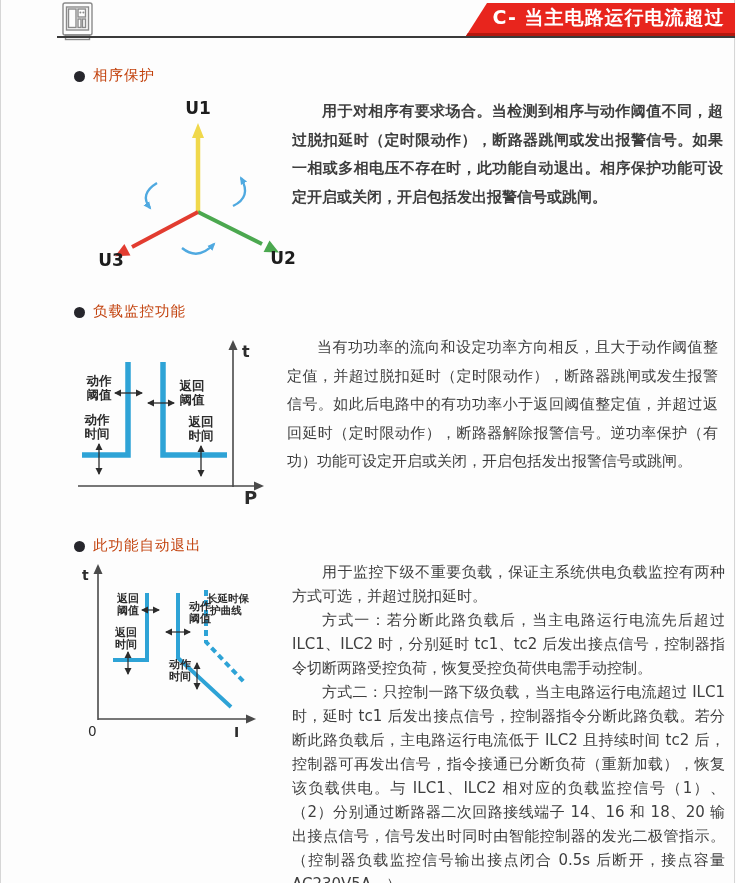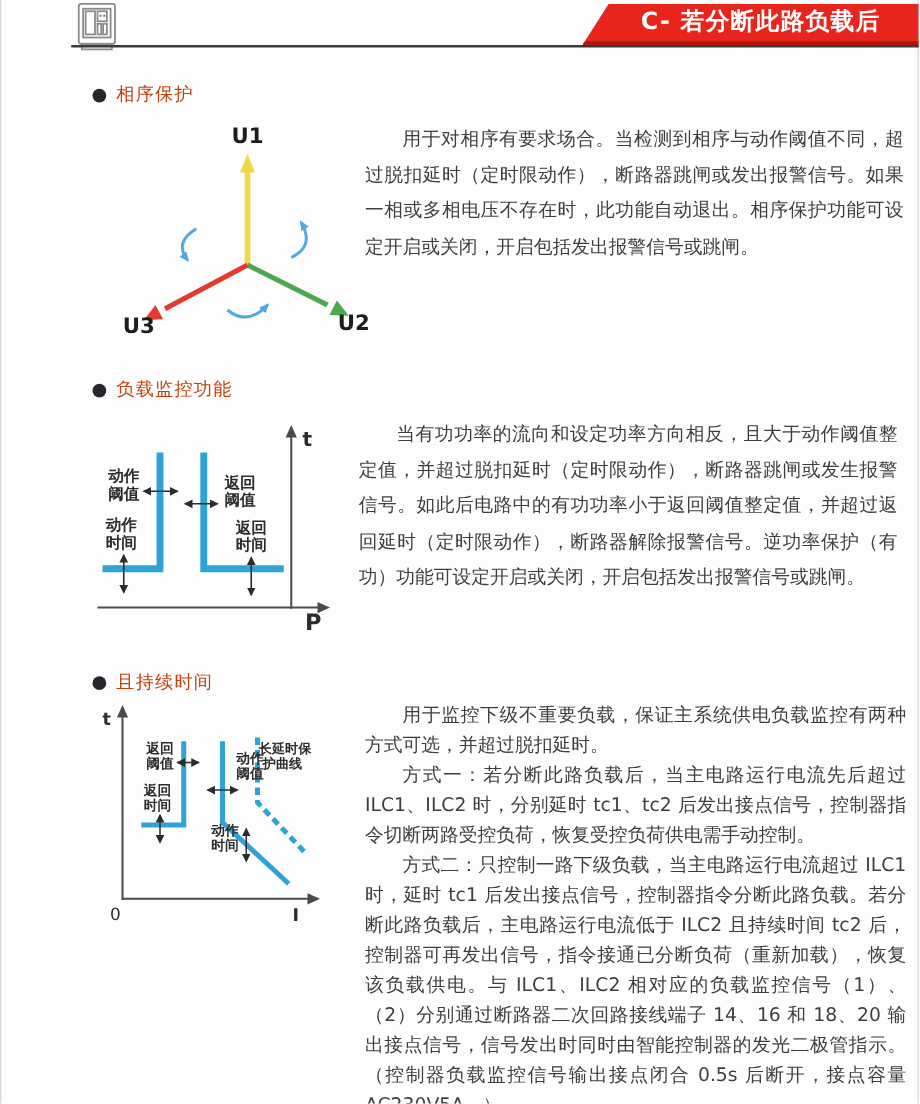--- a/index.html
+++ b/index.html
@@ -42,21 +42,21 @@
       <rect x="18" y="8" width="7.5" height="8"></rect>
       <circle cx="20.4" cy="11.5" r="1" fill="#8a8a8a" stroke="none"></circle>
       <circle cx="23.4" cy="11.5" r="1" fill="#8a8a8a" stroke="none"></circle>
       <rect x="18" y="18" width="3" height="8.5"></rect>
       <rect x="22.5" y="18" width="3" height="8.5"></rect>
       <rect x="5.5" y="34" width="24" height="4.5"></rect>
     </svg>
   </div>
   <div class="hdr-line"></div>
   <div class="banner">
-    <span>C- 若分断此路负载后</span>
+    <span>C- 当主电路运行电流超过</span>
   </div>
 
   <div class="bullet" style="left:74px;top:71px;"></div>
   <div class="sec-title" style="left:93px;top:66px;">相序保护</div>
 
   <div class="fig" style="left:94px;top:96px;">
     <svg width="205" height="175" viewBox="0 0 205 175">
       <defs>
         <marker id="arrB" markerWidth="9" markerHeight="9" refX="6" refY="4" orient="auto" markerUnits="userSpaceOnUse">
           <path d="M0,0.5 L8,4 L0,7.5 Z" fill="#4fa9e0"></path>
@@ -78,21 +78,21 @@
         <path d="M0,-9 L-6.5,5 L6.5,5 Z" fill="#e23c30"></path>
       </g>
       <text x="17" y="170" text-anchor="middle" font-size="17" font-weight="bold" fill="#1d1d1d">U3</text>
 
       <path d="M 63 87 Q 45 98 56 112" fill="none" stroke="#4fa9e0" stroke-width="2.4" marker-end="url(#arrB)"></path>
       <path d="M 139 110 Q 158 101 147 82" fill="none" stroke="#4fa9e0" stroke-width="2.4" marker-end="url(#arrB)"></path>
       <path d="M 88 152 Q 104 165 120 148" fill="none" stroke="#4fa9e0" stroke-width="2.4" marker-end="url(#arrB)"></path>
     </svg>
   </div>
 
-  <div class="body-text" style="left:292px;top:97px;">
+  <div class="body-text" style="left:292px;top:97px;font-weight:bold;">
     <p>用于对相序有要求场合。当检测到相序与动作阈值不同，超过脱扣延时（定时限动作），断路器跳闸或发出报警信号。如果一相或多相电压不存在时，此功能自动退出。相序保护功能可设定开启或关闭，开启包括发出报警信号或跳闸。</p>
   </div>
 
   <div class="bullet" style="left:74px;top:307px;"></div>
   <div class="sec-title" style="left:93px;top:302px;">负载监控功能</div>
 
   <div class="fig" style="left:72px;top:336px;">
     <svg width="196" height="172" viewBox="0 0 196 172">
       <defs>
         <marker id="mk2" markerWidth="9" markerHeight="9" refX="6" refY="4" orient="auto-start-reverse" markerUnits="userSpaceOnUse">
@@ -123,21 +123,21 @@
       <text x="129" y="104" text-anchor="middle" font-size="12.5" font-weight="bold" fill="#2c2c2c">时间</text>
       <line x1="129" y1="110" x2="129" y2="140" stroke="#2c2c2c" stroke-width="1.3" marker-start="url(#mk2)" marker-end="url(#mk2)"></line>
     </svg>
   </div>
 
   <div class="body-text" style="left:287px;top:333px;">
     <p>当有功功率的流向和设定功率方向相反，且大于动作阈值整定值，并超过脱扣延时（定时限动作），断路器跳闸或发生报警信号。如此后电路中的有功功率小于返回阈值整定值，并超过返回延时（定时限动作），断路器解除报警信号。逆功率保护（有功）功能可设定开启或关闭，开启包括发出报警信号或跳闸。</p>
   </div>
 
   <div class="bullet" style="left:74px;top:541px;"></div>
-  <div class="sec-title" style="left:93px;top:536px;">且持续时间</div>
+  <div class="sec-title" style="left:93px;top:536px;">此功能自动退出</div>
 
   <div class="fig" style="left:76px;top:560px;">
     <svg width="192" height="182" viewBox="0 0 192 182">
       <defs>
         <marker id="mk3" markerWidth="9" markerHeight="9" refX="6" refY="4" orient="auto-start-reverse" markerUnits="userSpaceOnUse">
           <path d="M0,0.5 L7,4 L0,7.5 Z" fill="#2c2c2c"></path>
         </marker>
       </defs>
 
       <line x1="22" y1="12" x2="22" y2="160" stroke="#4a4a4a" stroke-width="1.6"></line>

